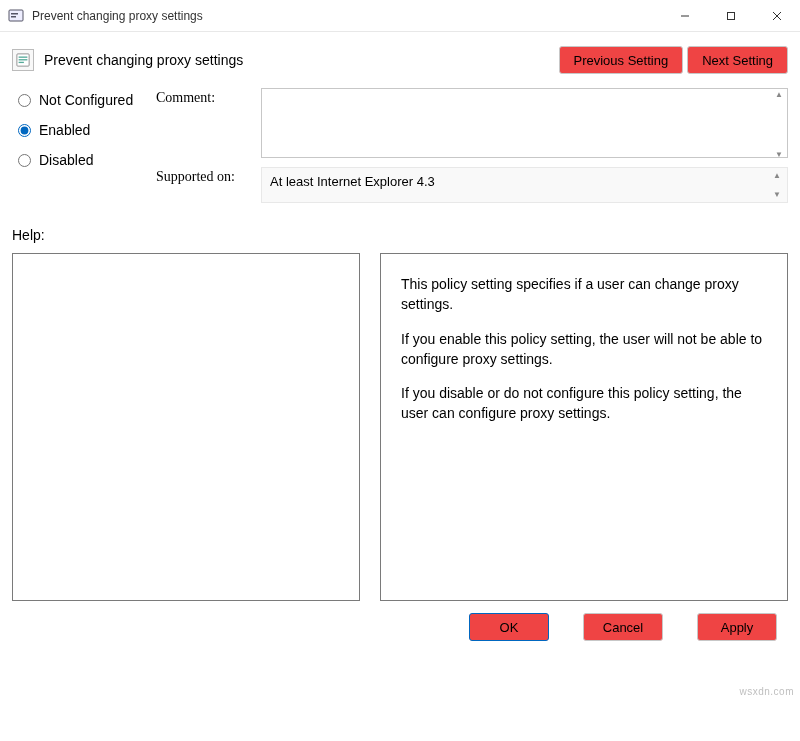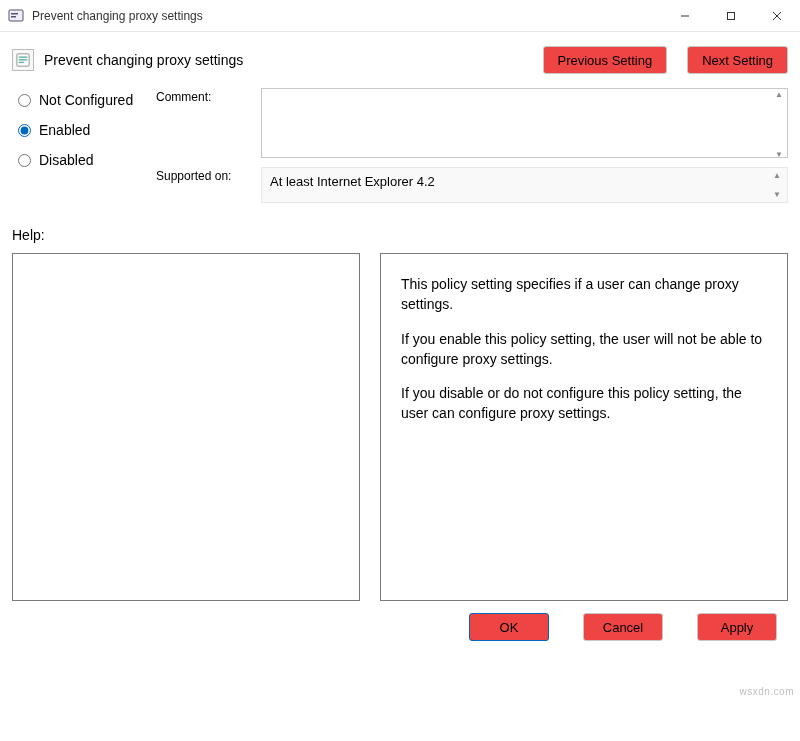--- a/index.html
+++ b/index.html
@@ -12,31 +12,31 @@
     .titlebar .title { flex: 1; font-size: 12px; color: #333; }
     .winctl { display: flex; height: 100%; }
     .winbtn { width: 46px; height: 100%; display: flex; align-items: center; justify-content: center; cursor: pointer; }
     .winbtn svg { width: 10px; height: 10px; }
 
     
     .header { display: flex; align-items: center; padding: 14px 12px 12px 12px; }
     .policy-icon { width: 22px; height: 22px; margin-right: 10px; display: flex; align-items: center; justify-content: center; border: 1px solid #bbb; background: #f8f8f8; }
     .policy-title { font-size: 14px; flex: 1; }
     .btn { height: 28px; padding: 0 14px; border: 1px solid #c7c7c7; background: #ef4444; border-radius: 3px; font-size: 13px; cursor: pointer; }
-    .btn + .btn { margin-left: 20px; }
+    .btn + .btn { margin-left: 4px; }
 
     
     .config { display: flex; padding: 2px 12px 6px 18px; }
     .radios { width: 138px; padding-top: 4px; }
     .radio-row { display: flex; align-items: center; margin-bottom: 14px; cursor: pointer; }
     .radio-row input { margin: 0 8px 0 0; accent-color: #0067c0; }
     .radio-row label { font-size: 14px; }
     .meta { flex: 1; display: flex; flex-direction: column; }
     .meta-row { display: flex; align-items: flex-start; margin-bottom: 6px; }
-    .meta-label { width: 105px; font-size: 12px; padding-top: 2px; }
+    .meta-label { width: 105px; font-size: 14px; padding-top: 2px; font-family: Liberation Serif, serif; }
     .comment-box { flex: 1; position: relative; }
     .comment-box textarea { width: 100%; height: 70px; border: 1px solid #c7c7c7; resize: none; font: inherit; padding: 4px; background: #fff; }
     .scroll-hint { position: absolute; right: 2px; top: 2px; bottom: 2px; width: 14px; display: flex; flex-direction: column; justify-content: space-between; pointer-events: none; }
     .scroll-hint span { font-size: 8px; color: #888; text-align: center; }
     .supported { flex: 1; position: relative; }
     .supported-box { width: 100%; height: 36px; border: 1px solid #e8e8e8; background: #f9f9f9; padding: 6px 8px; font-size: 13px; position: relative; }
 
     
     .lower-labels { display: flex; padding: 12px 12px 4px 12px; font-size: 14px; }
     .lower-labels .lbl-opt { width: 368px; }
@@ -122,21 +122,21 @@
         <textarea style=""></textarea>
         <div class="scroll-hint">
             <span>▲</span>
             <span>▼</span>
           </div>
       </div>
     </div>
     <div class="meta-row">
       <div class="meta-label">Supported on:</div>
       <div class="supported">
-        <div class="supported-box">At least Internet Explorer 4.2</div>
+        <div class="supported-box">At least Internet Explorer 4.3</div>
         <div class="scroll-hint" style="right:4px;top:4px;bottom:4px;">
             <span>▲</span>
             <span>▼</span>
           </div>
       </div>
     </div>
   </div>
 </div>
 
 <div class="lower-labels">

